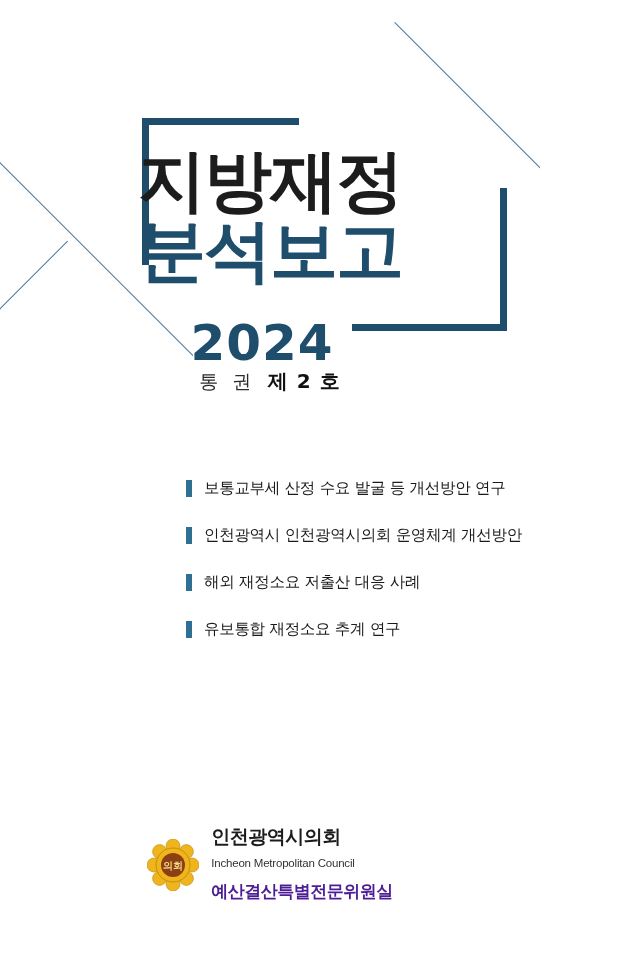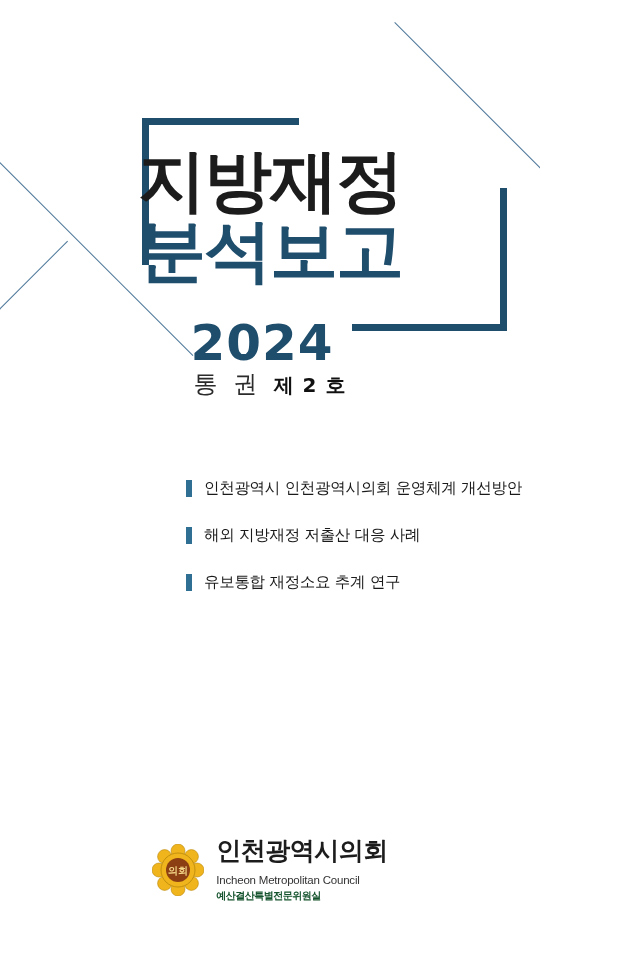--- a/index.html
+++ b/index.html
@@ -75,21 +75,21 @@
 
   .issue-row {
     position: absolute;
     left: 0; right: 0;
     top: 368px;
     text-align: center;
     color: #1c1c1c;
   }
   .issue-row .ser {
     font-family: "DejaVu Sans", sans-serif;
-    font-size: 24px;
+    font-size: 19px;
     letter-spacing: 4px;
     color: #2b2b2b;
   }
   .issue-row .no {
     font-family: "DejaVu Sans", sans-serif;
     font-weight: 900;
     font-size: 20px;
     letter-spacing: 1px;
     margin-left: 8px;
     color: #111;
@@ -135,40 +135,39 @@
     width: 52px;
     height: 52px;
     margin-right: 12px;
     flex: 0 0 auto;
     position: relative;
   }
   .footer-text { text-align: left; }
   .org-ko {
     font-family: "DejaVu Sans", sans-serif;
     font-weight: 900;
-    font-size: 25px;
+    font-size: 19px;
     color: #1c1c1c;
     letter-spacing: -0.5px;
     line-height: 1.1;
-    text-align: right;
   }
   .org-en {
     font-family: "Liberation Sans", sans-serif;
     font-size: 11.5px;
     color: #333;
     letter-spacing: -0.2px;
     margin-top: 10px;
   }
   .org-dept {
     font-family: "DejaVu Sans", sans-serif;
     font-weight: 700;
-    font-size: 10px;
-    color: #14532d;
+    font-size: 17px;
+    color: #4c1d95;
     letter-spacing: -0.5px;
-    margin-top: 3px;
+    margin-top: 11px;
   }
 </style>
 </head>
 <body>
 
 <div class="page">
 
   <div class="diag diag-a"></div>
   <div class="diag diag-b"></div>
   <div class="diag diag-c"></div>
@@ -184,25 +183,29 @@
   <div class="year">2024</div>
 
   <div class="issue-row">
     <span class="ser">통 권</span>
     <span class="no">제 2 호</span>
   </div>
 
   <div class="contents">
     <div class="content-item">
       <span class="bullet"></span>
+      <span class="content-text">보통교부세 산정 수요 발굴 등 개선방안 연구</span>
+    </div>
+    <div class="content-item">
+      <span class="bullet"></span>
       <span class="content-text">인천광역시 인천광역시의회 운영체계 개선방안</span>
     </div>
     <div class="content-item">
       <span class="bullet"></span>
-      <span class="content-text">해외 지방재정 저출산 대응 사례</span>
+      <span class="content-text">해외 재정소요 저출산 대응 사례</span>
     </div>
     <div class="content-item">
       <span class="bullet"></span>
       <span class="content-text">유보통합 재정소요 추계 연구</span>
     </div>
   </div>
 
   <div class="footer">
     <div class="emblem">
       <svg width="52" height="52" viewBox="0 0 52 52" aria-hidden="true">

